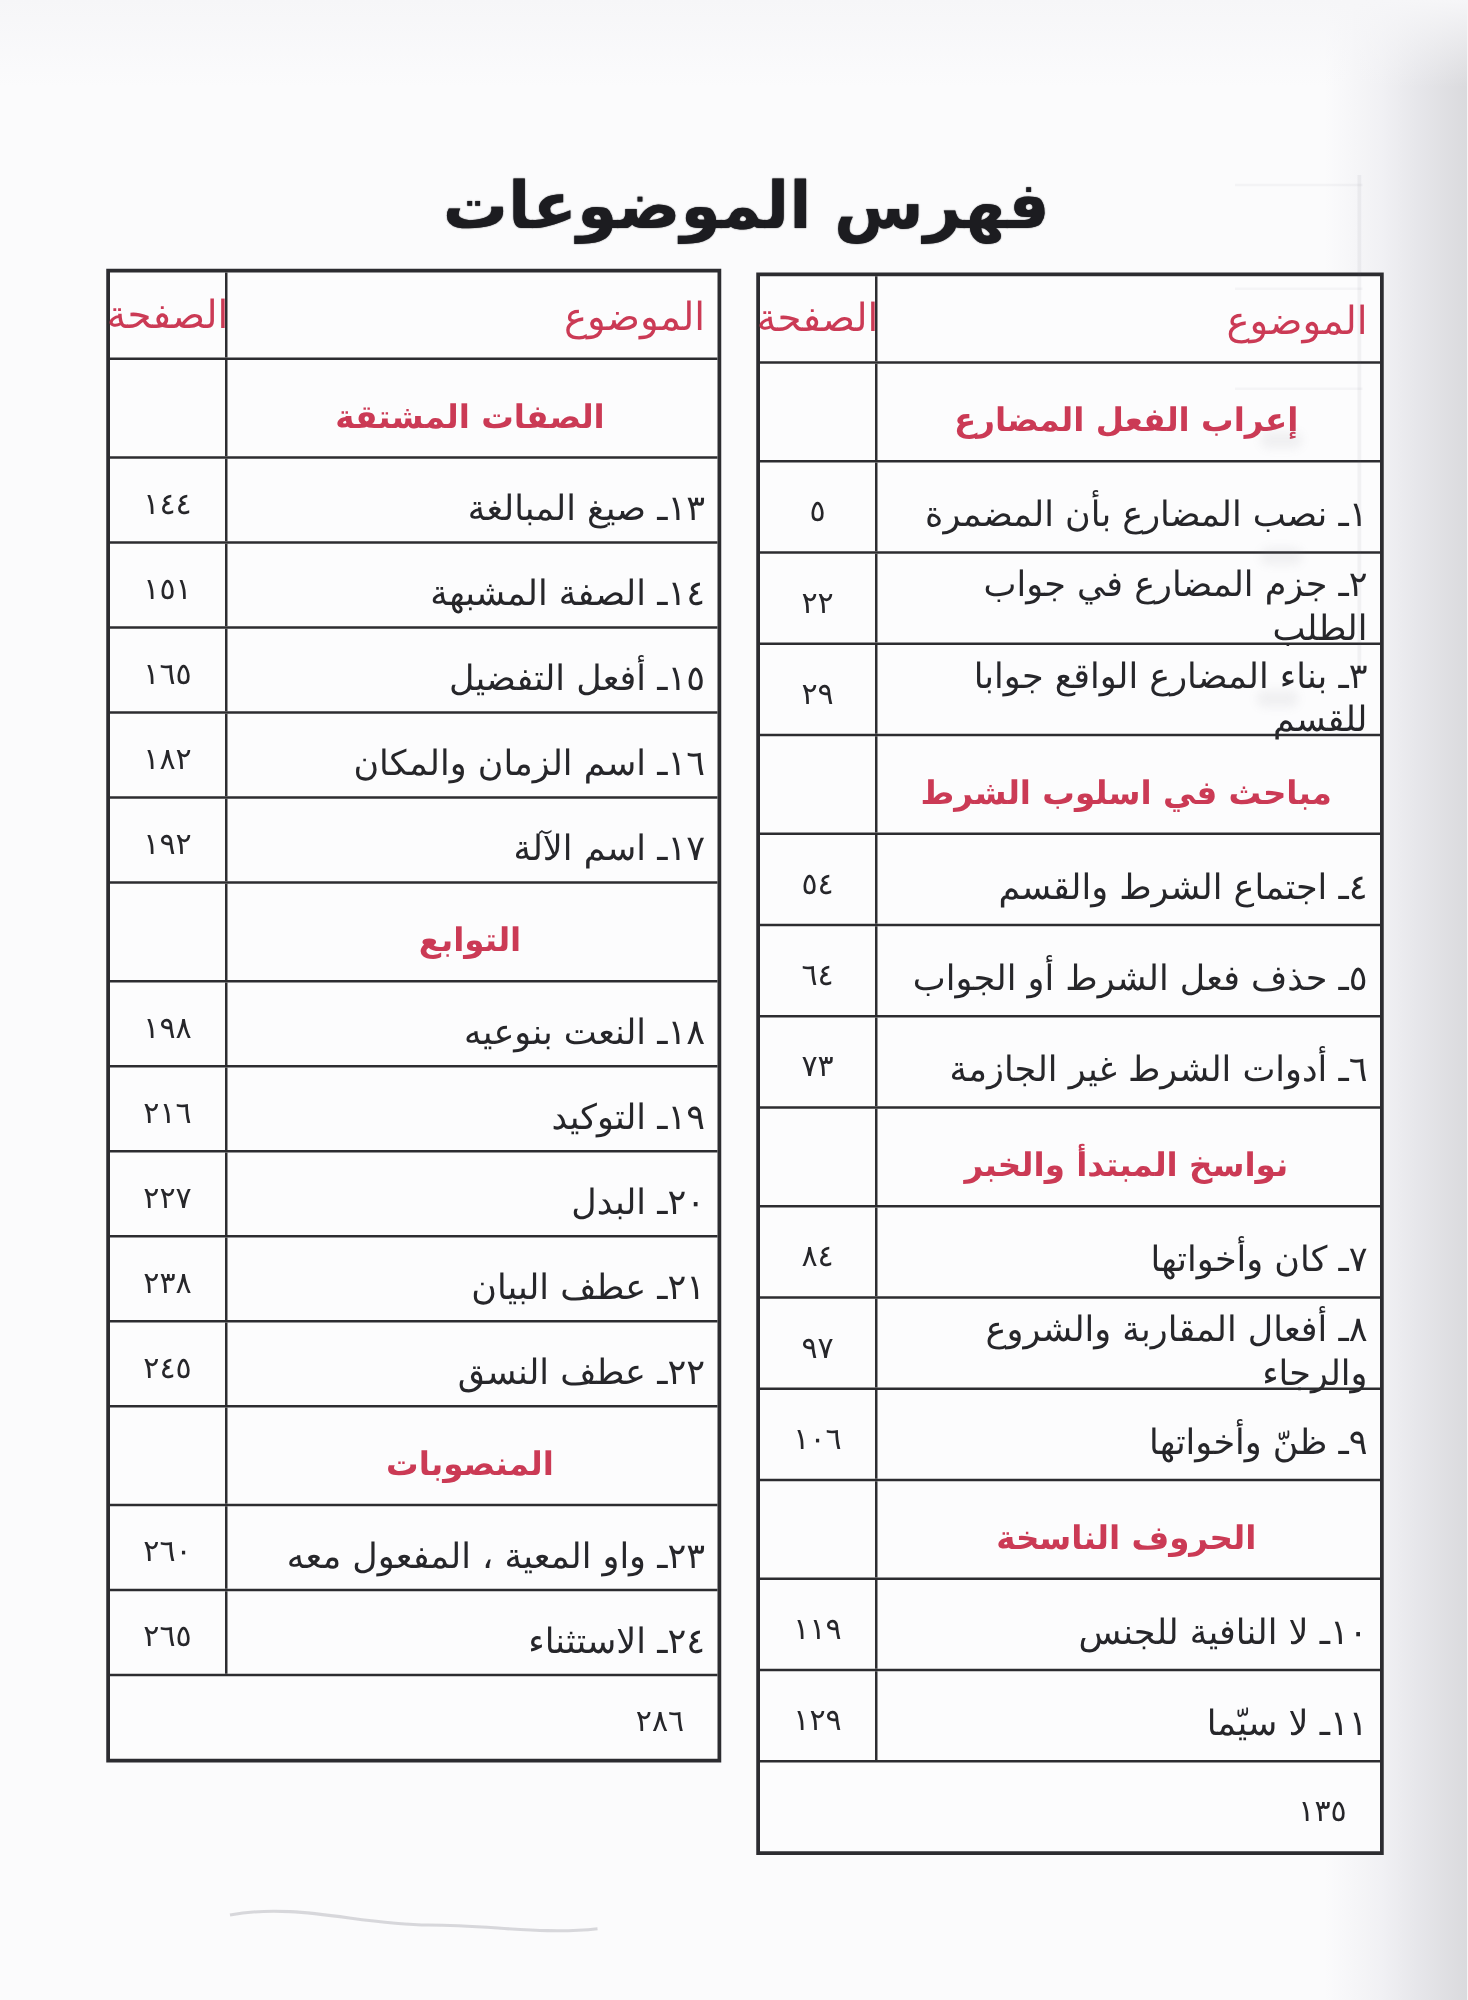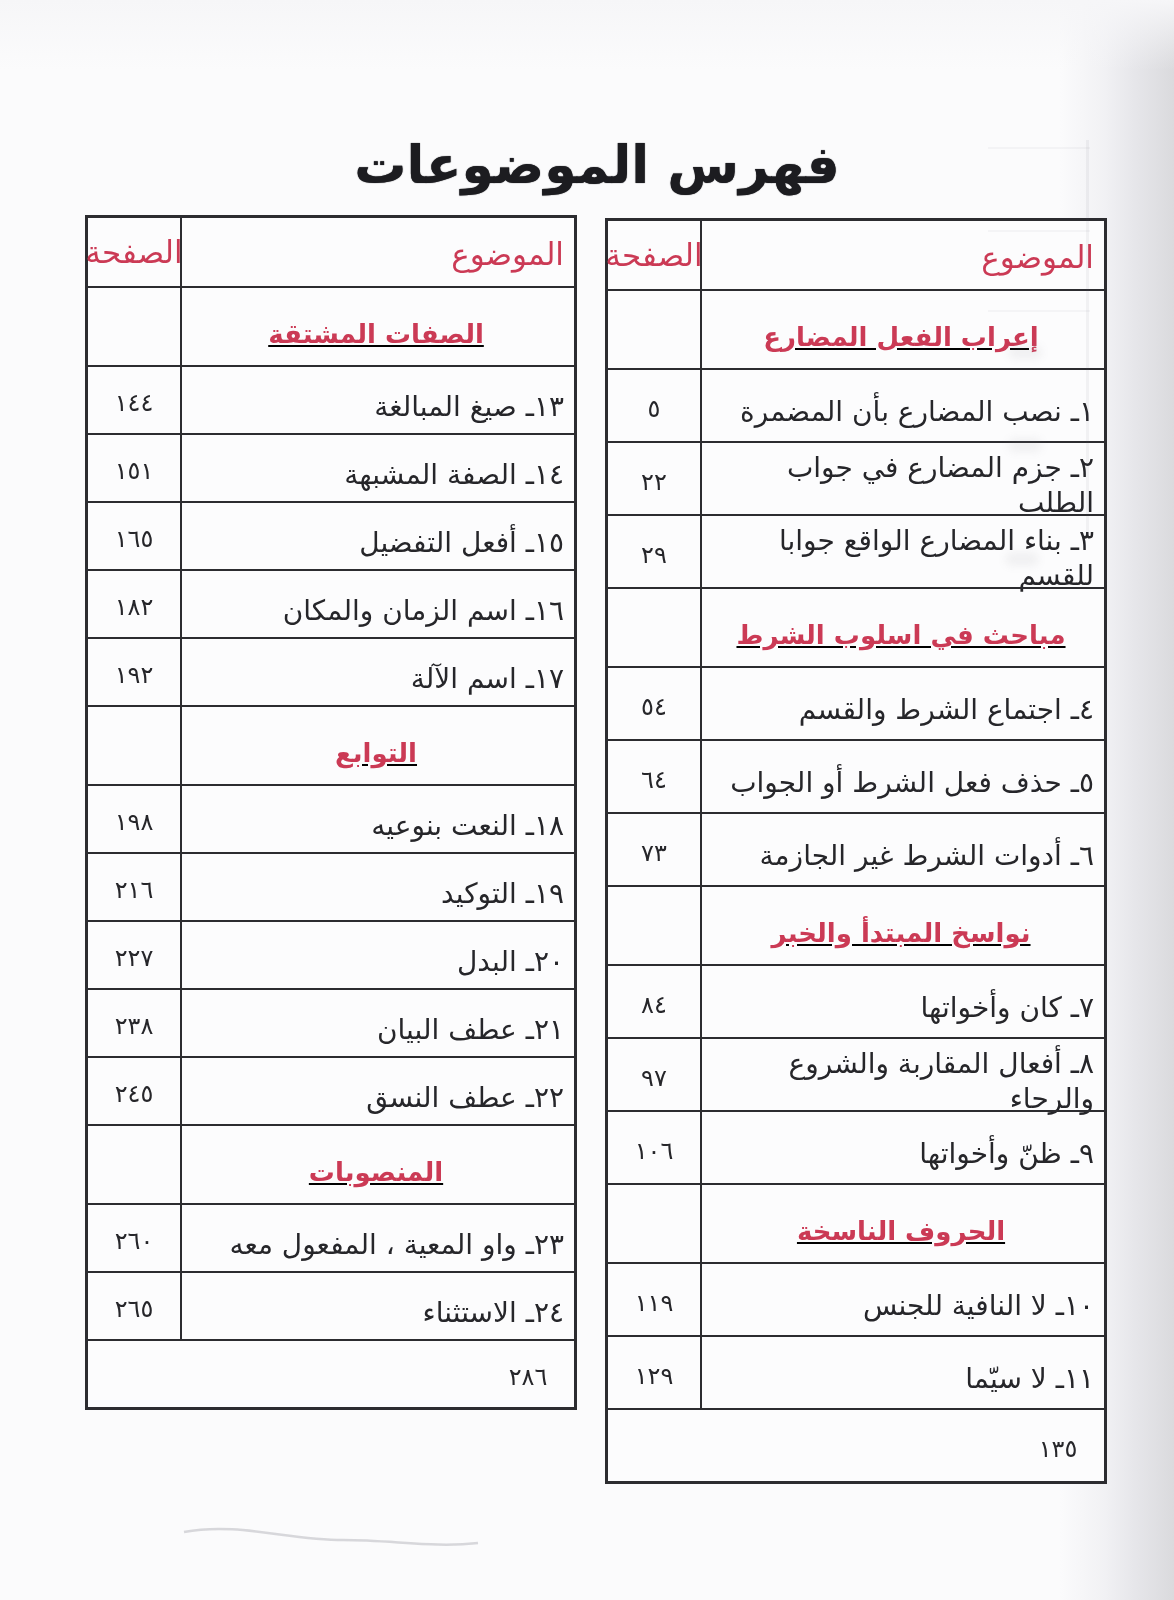--- a/index.html
+++ b/index.html
@@ -42,21 +42,21 @@
   .left-table { left:85px;  top:215px; width:492px; --item-h:68px; }
   .right-table{ left:605px; top:218px; width:502px; --item-h:73px; }
 
   .row{
     display:flex;direction:rtl;flex:0 0 auto;
     border-top:2px solid #2c2c30;
     box-sizing:border-box;
   }
   .row:first-child{border-top:none;}
   .header-row { height:68px; }
-  .section-row{ height:79px;text-decoration:underline; }
+  .section-row{ height:79px; }
   .item-row   { height:var(--item-h); }
 
   .cell{
     display:flex;align-items:center;box-sizing:border-box;
     direction:rtl;
   }
   .cell-topic{
     flex:1;justify-content:flex-start;
     padding:6px 10px 2px 6px;
   }

